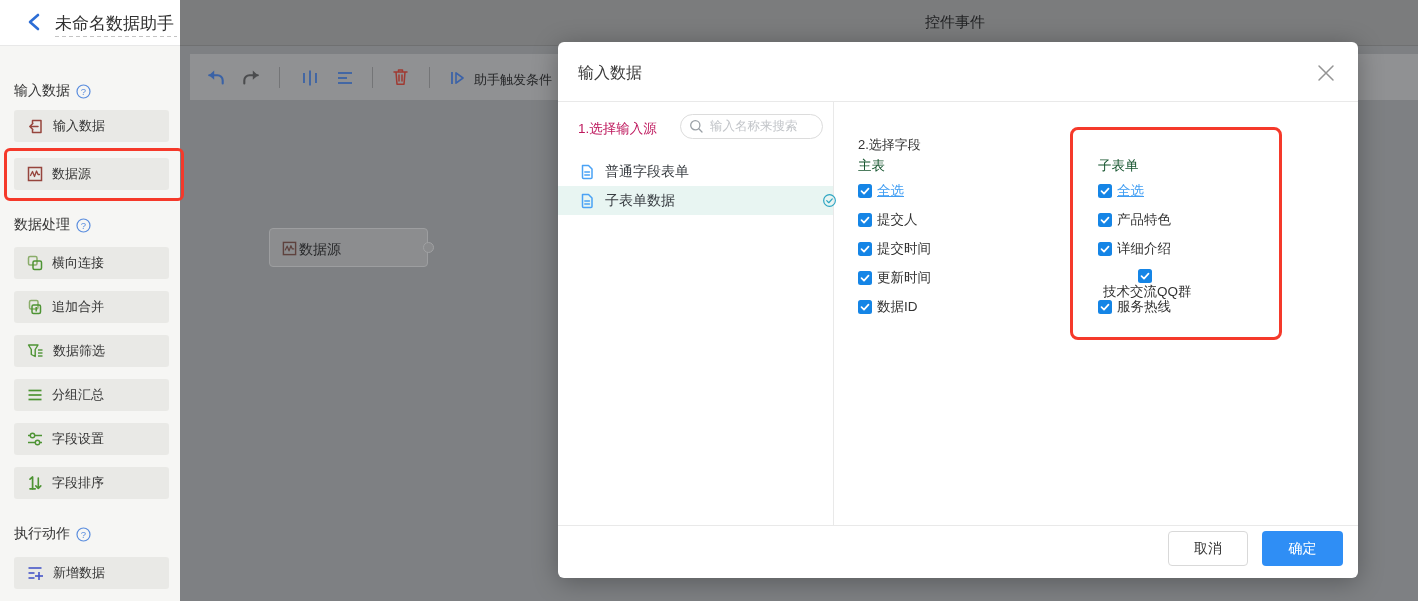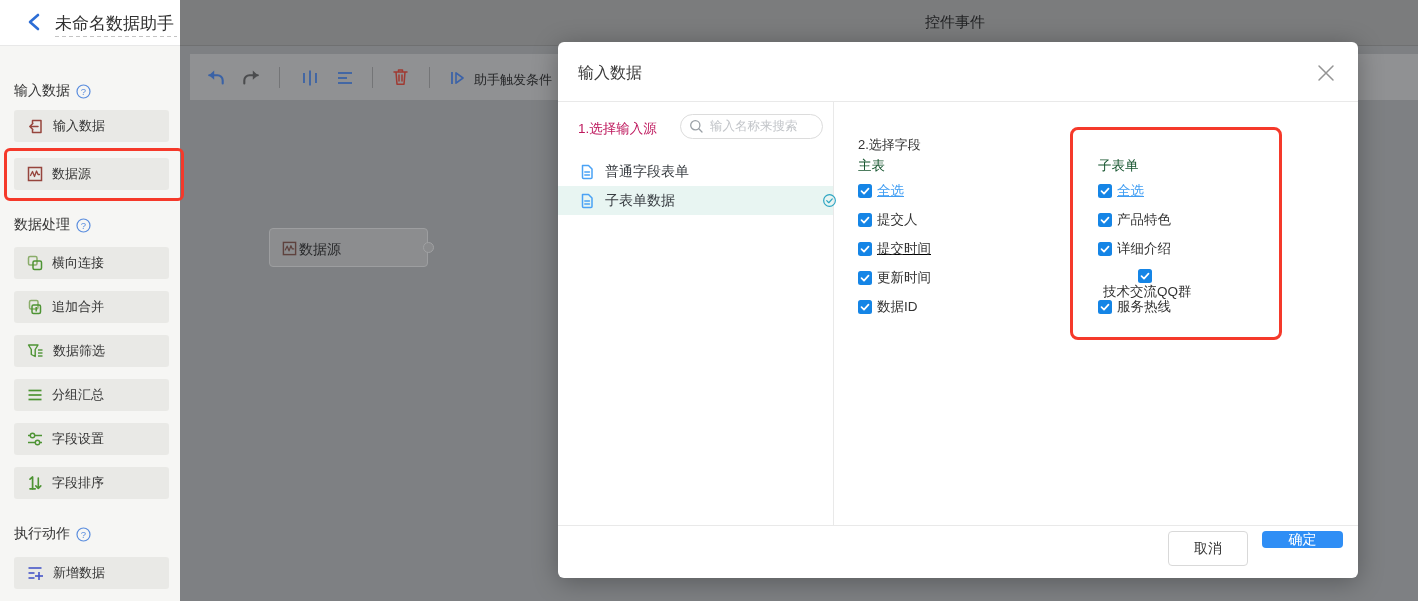--- a/index.html
+++ b/index.html
@@ -51,21 +51,21 @@
 #m-right-label { position:absolute; left:300px; top:78px; font-size:13px; color:#333;margin-top:16px; }
 .col-h { position:absolute; font-size:13.5px; color:#14532d; }
 .ckrow { position:absolute; display:flex; align-items:center; }
 .ckrow .cklabel { margin-left:5px; font-size:13.5px; color:#333; }
 .ckrow .cklink { margin-left:5px; font-size:13.5px; color:#3f9df3; text-decoration:underline; }
 .ckbox { width:14px; height:14px; border-radius:2.5px; background:#1585e6; display:flex; align-items:center; justify-content:center; }
 
 #redbox2 { position:absolute; left:512px; top:85px; width:212px; height:213px; border:3px solid #f5392a; border-radius:8px; }
 
 #btn-cancel { position:absolute; left:610px; top:489px; width:80px; height:35px; border:1px solid #d9d9d9; border-radius:4px; background:#fff; font-size:14px; color:#333; display:flex; align-items:center; justify-content:center; }
-#btn-ok { position:absolute; left:704px; top:489px; width:81px; height:17px; border-radius:4px; background:#2f8ef5; font-size:14px; color:#fff; display:flex; align-items:center; justify-content:center; }
+#btn-ok { position:absolute; left:704px; top:489px; width:81px; height:35px; border-radius:4px; background:#2f8ef5; font-size:14px; color:#fff; display:flex; align-items:center; justify-content:center; }
 </style>
 </head>
 <body>
 
 <div id="header"></div>
 <svg id="back" viewBox="0 0 18 18">
     <polyline points="12,2 4,9 12,16" fill="none" stroke="#2c6dd5" stroke-width="2.6" stroke-linecap="round" stroke-linejoin="round"></polyline>
   </svg>
 <div id="title">未命名数据助手</div>
 <div id="title-dash"></div>
@@ -254,21 +254,21 @@
       <span class="cklink">全选</span>
     </div>
   <div class="ckrow" style="left:300px; top:169px;">
       <span class="ckbox">
         <svg width="10" height="10" viewBox="0 0 10 10">
           <polyline points="1.5,5.2 4,7.6 8.5,2.6" fill="none" stroke="#fff" stroke-width="1.7" stroke-linecap="round" stroke-linejoin="round"></polyline>
         </svg>
       </span>
       <span class="cklabel">提交人</span>
     </div>
-  <div class="ckrow" style="left:300px; top:198px;text-decoration:underline;">
+  <div class="ckrow" style="left:300px; top:198px;">
       <span class="ckbox">
         <svg width="10" height="10" viewBox="0 0 10 10">
           <polyline points="1.5,5.2 4,7.6 8.5,2.6" fill="none" stroke="#fff" stroke-width="1.7" stroke-linecap="round" stroke-linejoin="round"></polyline>
         </svg>
       </span>
       <span class="cklabel">提交时间</span>
     </div>
   <div class="ckrow" style="left:300px; top:227px;">
       <span class="ckbox">
         <svg width="10" height="10" viewBox="0 0 10 10">

